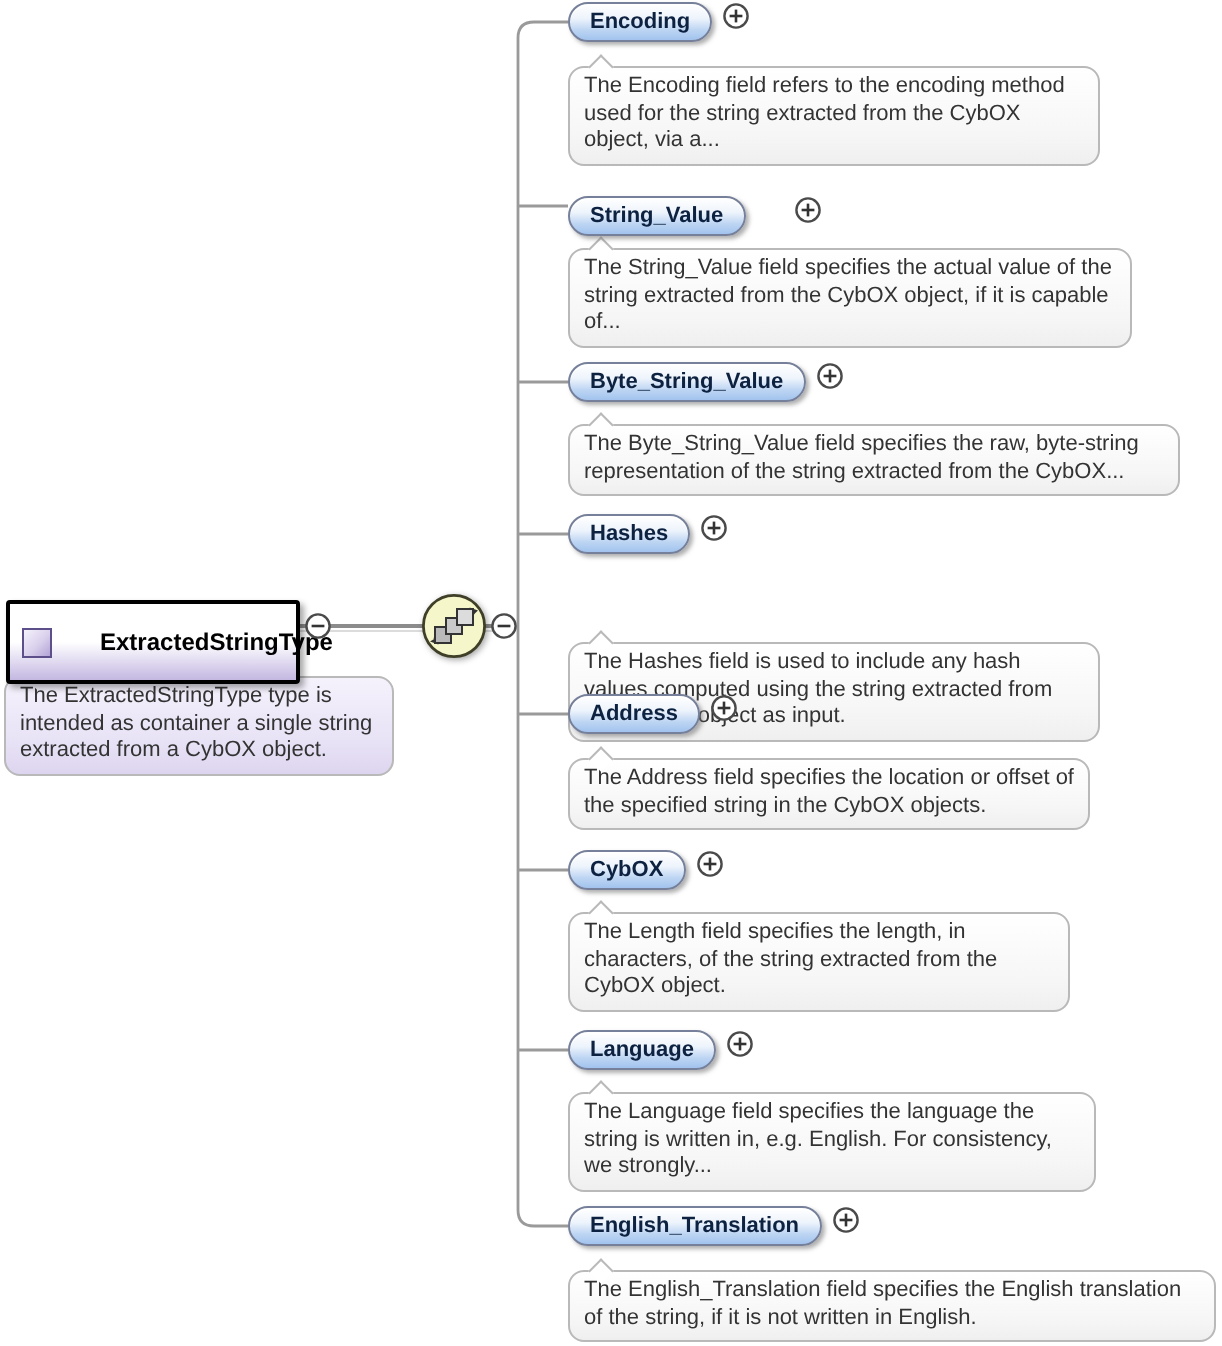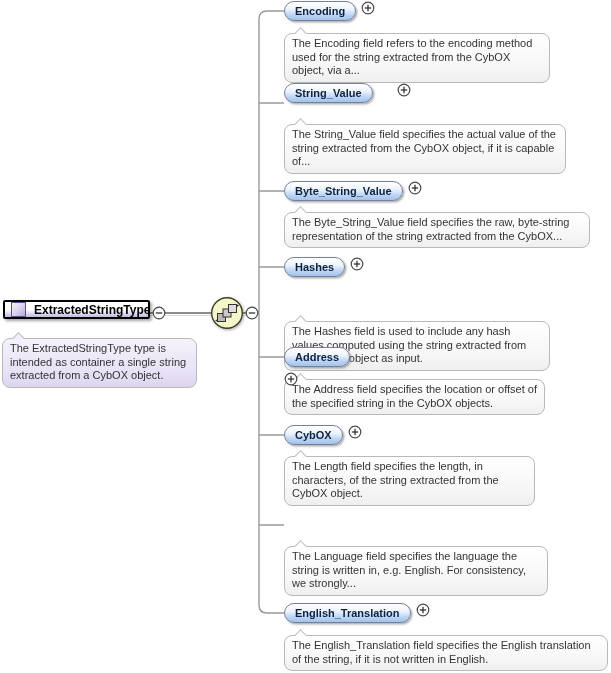--- a/index.html
+++ b/index.html
@@ -4,25 +4,25 @@
 <style>
   html,body{margin:0;padding:0;background:#fff;}
   .stage{
     position:relative;width:611px;height:673px;background:#fff;overflow:hidden;
     font-family:"Liberation Sans","DejaVu Sans",sans-serif;
   }
   svg.wires{position:absolute;left:0;top:0;z-index:0;}
 
   
   .root-box{
-    position:absolute;left:3px;top:300px;width:147px;height:19px;z-index:2;
+    position:absolute;left:3px;top:300px;width:147px;height:42px;z-index:2;
     box-sizing:border-box;border:2px solid #000;border-radius:2px;
     background:linear-gradient(180deg,#ffffff 0%,#ffffff 50%,#ded7ef 78%,var(--root-fill-bottom,#c3b7e0) 100%);
     box-shadow:2px 2px 3px rgba(0,0,0,.35);
-    display:flex;align-items:center;gap:8px;padding-left:6px;
+    display:flex;align-items:center;gap:24px;padding-left:6px;
   }
   .root-icon{
     width:13px;height:13px;flex:0 0 auto;
     border:1px solid #5c4f8a;
     background:linear-gradient(135deg,#f5f2fc 0%,#d9d0ec 55%,#b3a4d6 100%);
   }
   .root-label{font-size:12px;font-weight:bold;color:#000;white-space:nowrap;}
 
   
   .tip{
@@ -107,21 +107,21 @@
     <svg class="toggle" viewBox="0 0 14 14">
       <circle cx="7" cy="7" r="5.8" fill="#fff" stroke="#4a4a4a" stroke-width="1.2"></circle>
       <line x1="3.8" y1="7" x2="10.2" y2="7" stroke="#333" stroke-width="1.3"></line>
       <line x1="7" y1="3.8" x2="7" y2="10.2" stroke="#333" stroke-width="1.3"></line>
     </svg>
   </div>
   <div class="tip" style="left:284px;top:33px;width:266px;">
     <span>The Encoding field refers to the encoding method used for the string extracted from the CybOX object, via a...</span>
   </div>
 
-  <div class="pill-row" style="top:83px;gap:24px;">
+  <div class="pill-row" style="top:98px;gap:24px;">
     <div class="pill">
       <span>String_Value</span>
     </div>
     <svg class="toggle" viewBox="0 0 14 14">
       <circle cx="7" cy="7" r="5.8" fill="#fff" stroke="#4a4a4a" stroke-width="1.2"></circle>
       <line x1="3.8" y1="7" x2="10.2" y2="7" stroke="#333" stroke-width="1.3"></line>
       <line x1="7" y1="3.8" x2="7" y2="10.2" stroke="#333" stroke-width="1.3"></line>
     </svg>
   </div>
   <div class="tip" style="left:284px;top:124px;width:282px;">
@@ -149,21 +149,21 @@
     <svg class="toggle" viewBox="0 0 14 14">
       <circle cx="7" cy="7" r="5.8" fill="#fff" stroke="#4a4a4a" stroke-width="1.2"></circle>
       <line x1="3.8" y1="7" x2="10.2" y2="7" stroke="#333" stroke-width="1.3"></line>
       <line x1="7" y1="3.8" x2="7" y2="10.2" stroke="#333" stroke-width="1.3"></line>
     </svg>
   </div>
   <div class="tip" style="left:284px;top:289px;width:266px;margin-top:32px;">
     <span>The Hashes field is used to include any hash values computed using the string extracted from the CybOX object as input.</span>
   </div>
 
-  <div class="pill-row" style="top:347px;flex-direction:column;">
+  <div class="pill-row" style="top:347px;">
     <div class="pill">
       <span>Address</span>
     </div>
     <svg class="toggle" viewBox="0 0 14 14">
       <circle cx="7" cy="7" r="5.8" fill="#fff" stroke="#4a4a4a" stroke-width="1.2"></circle>
       <line x1="3.8" y1="7" x2="10.2" y2="7" stroke="#333" stroke-width="1.3"></line>
       <line x1="7" y1="3.8" x2="7" y2="10.2" stroke="#333" stroke-width="1.3"></line>
     </svg>
   </div>
   <div class="tip" style="left:284px;top:379px;width:261px;">
@@ -177,20 +177,30 @@
     <svg class="toggle" viewBox="0 0 14 14">
       <circle cx="7" cy="7" r="5.8" fill="#fff" stroke="#4a4a4a" stroke-width="1.2"></circle>
       <line x1="3.8" y1="7" x2="10.2" y2="7" stroke="#333" stroke-width="1.3"></line>
       <line x1="7" y1="3.8" x2="7" y2="10.2" stroke="#333" stroke-width="1.3"></line>
     </svg>
   </div>
   <div class="tip" style="left:284px;top:456px;width:251px;">
     <span>The Length field specifies the length, in characters, of the string extracted from the CybOX object.</span>
   </div>
 
+  <div class="pill-row" style="top:515px;">
+    <div class="pill">
+      <span>Language</span>
+    </div>
+    <svg class="toggle" viewBox="0 0 14 14">
+      <circle cx="7" cy="7" r="5.8" fill="#fff" stroke="#4a4a4a" stroke-width="1.2"></circle>
+      <line x1="3.8" y1="7" x2="10.2" y2="7" stroke="#333" stroke-width="1.3"></line>
+      <line x1="7" y1="3.8" x2="7" y2="10.2" stroke="#333" stroke-width="1.3"></line>
+    </svg>
+  </div>
   <div class="tip" style="left:284px;top:546px;width:264px;">
     <span>The Language field specifies the language the string is written in, e.g. English. For consistency, we strongly...</span>
   </div>
 
   <div class="pill-row" style="top:603px;">
     <div class="pill">
       <span>English_Translation</span>
     </div>
     <svg class="toggle" viewBox="0 0 14 14">
       <circle cx="7" cy="7" r="5.8" fill="#fff" stroke="#4a4a4a" stroke-width="1.2"></circle>

